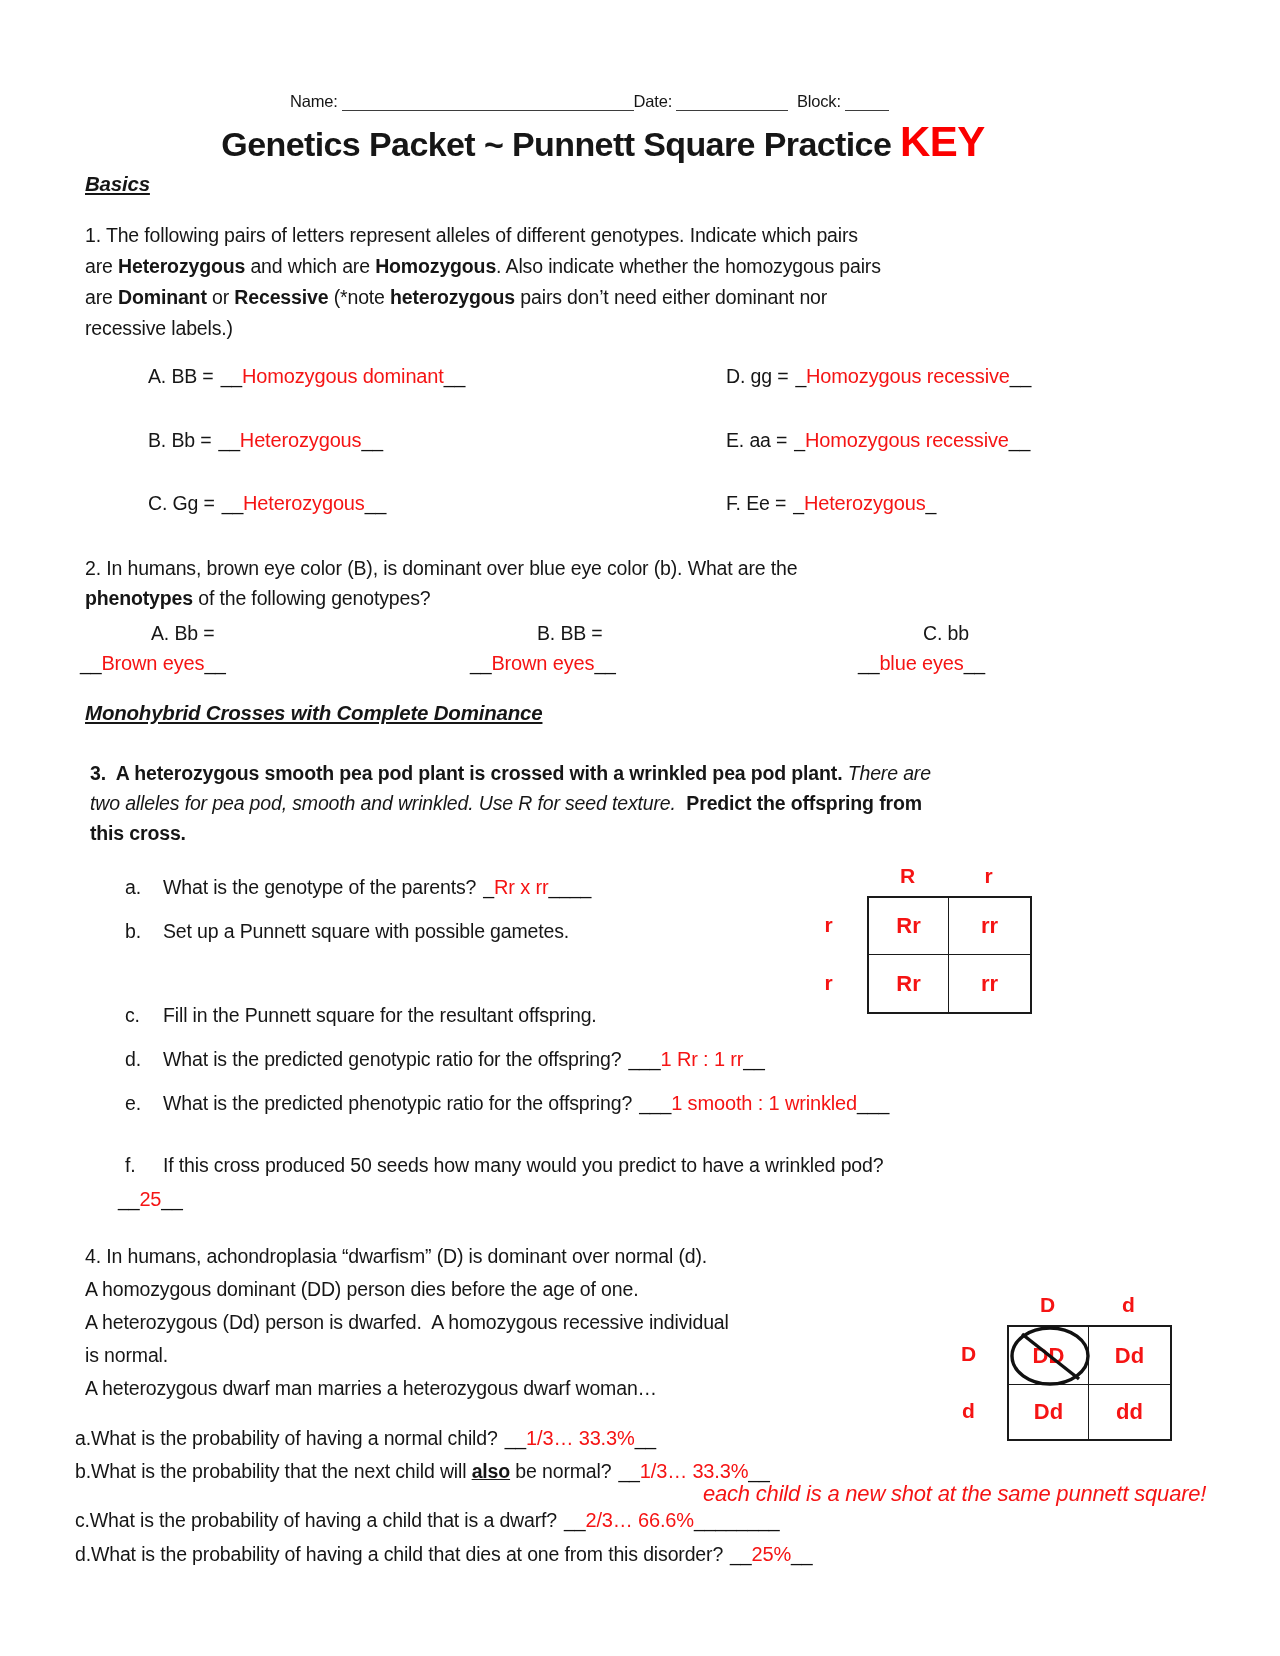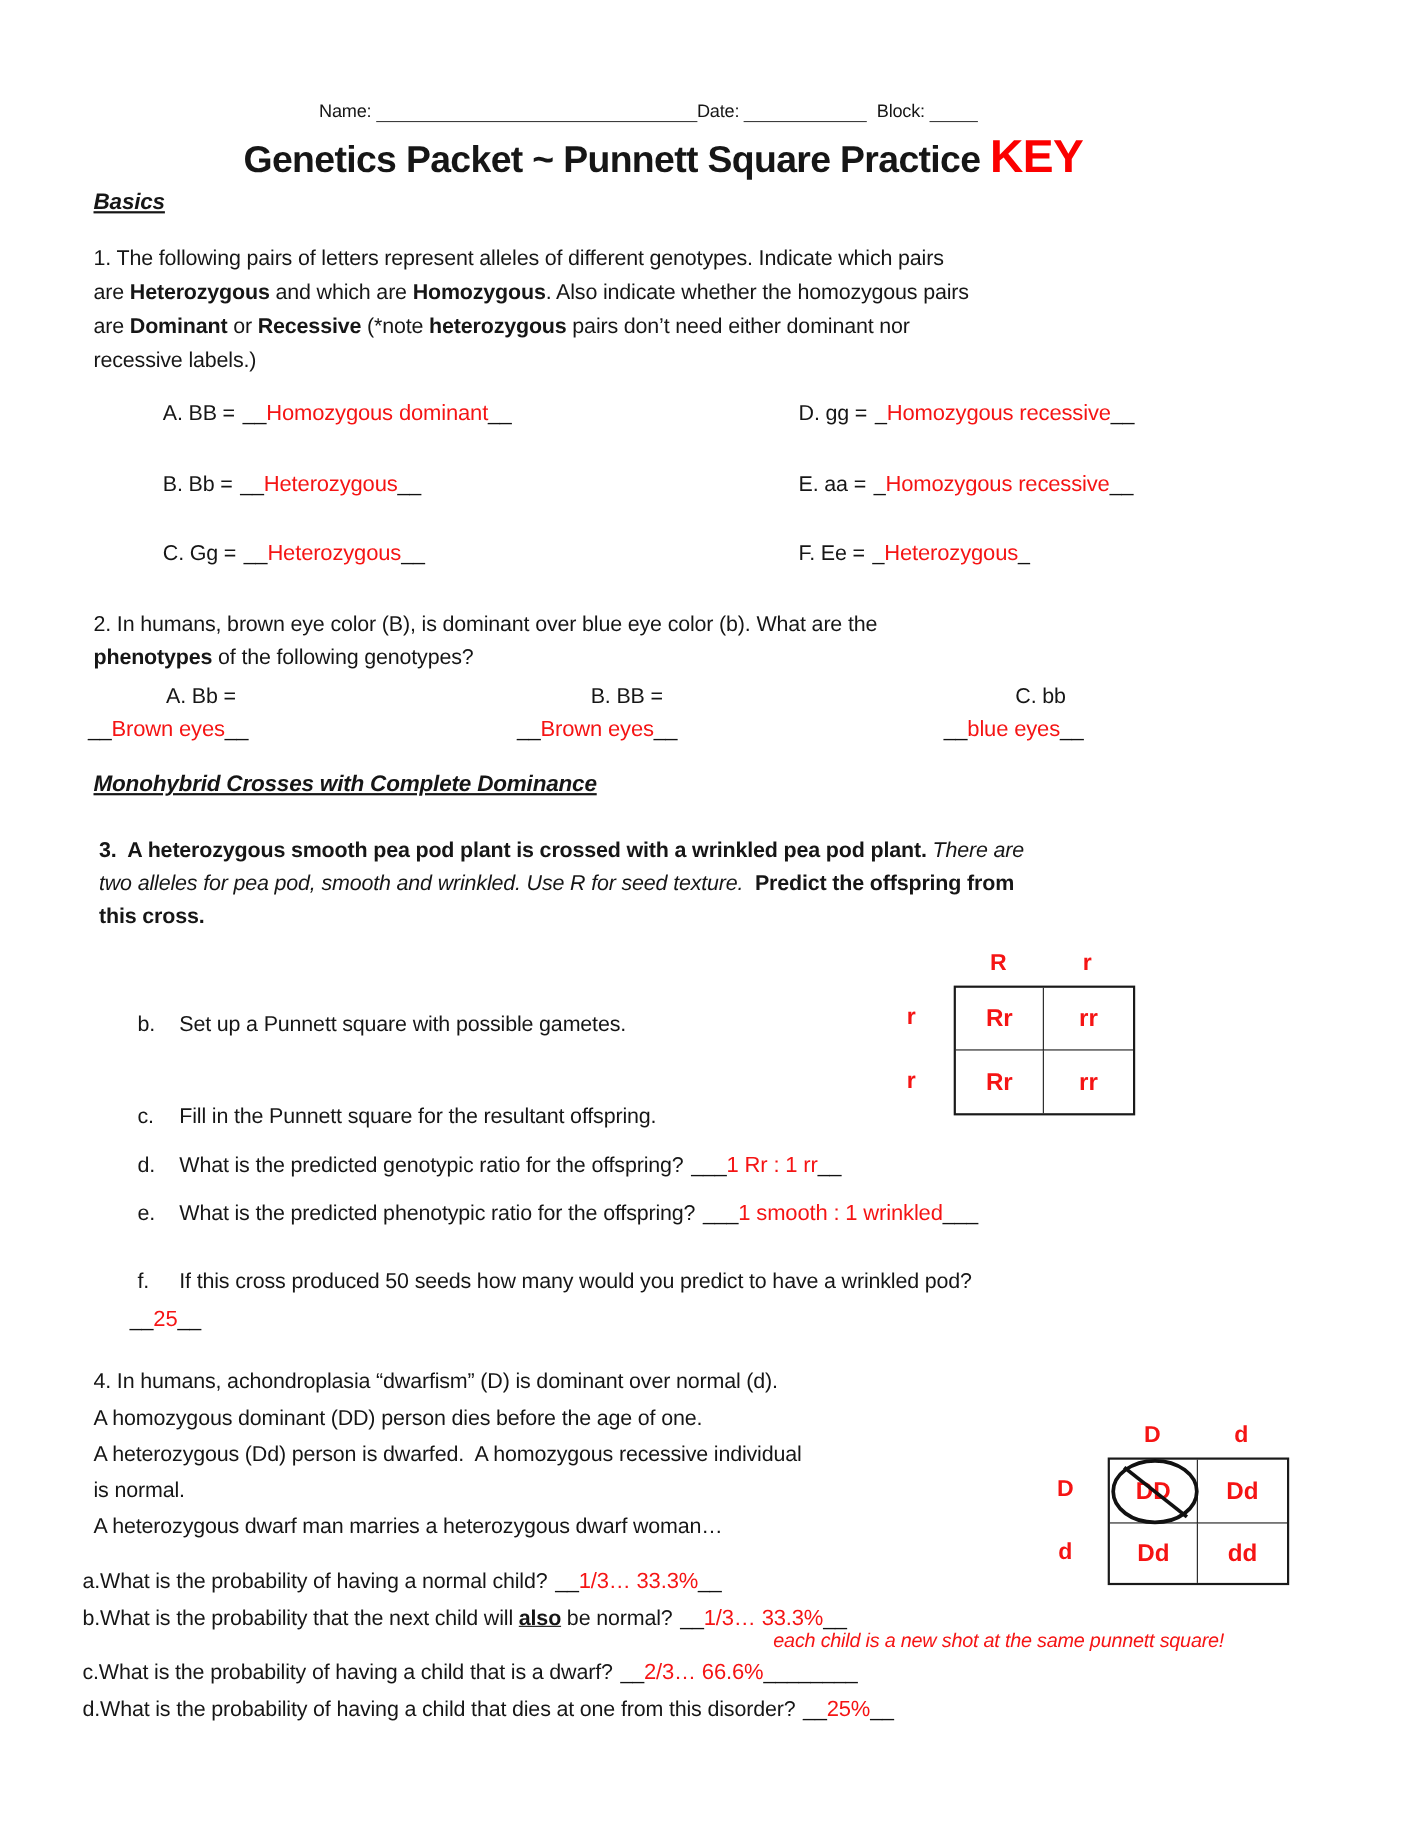--- a/index.html
+++ b/index.html
@@ -38,21 +38,21 @@
   .ansrow{width:100%;height:30px;padding-left:10px;}
   .ansrow .col1{position:absolute;left:148px;white-space:nowrap;}
   .ansrow .col2{position:absolute;left:726px;white-space:nowrap;}
   
   .q2labels span{position:absolute;white-space:nowrap;}
   .q2answers span.cell{position:absolute;white-space:nowrap;}
   
   .qitem{left:125px;white-space:nowrap;}
   .qletter{display:inline-block;width:38px;}
   .q4item{left:75px;white-space:nowrap;text-align:right;}
-  .note{font-size:18px;font-style:italic;color:var(--red);letter-spacing:-0.2px;white-space:nowrap;}
+  .note{font-size:22px;font-style:italic;color:var(--red);letter-spacing:-0.2px;white-space:nowrap;}
   
   .psq{position:absolute;}
   .psq-colheads{display:flex;}
   .psq-colheads span{display:inline-block;text-align:center;color:var(--red);
         font-weight:bold;font-size:21px;}
   .psq-body{display:flex;}
   .psq-rowheads{display:flex;flex-direction:column;}
   .psq-rowheads span{display:flex;align-items:center;justify-content:center;
         color:var(--red);font-weight:bold;font-size:21px;}
   .psq-table{display:grid;border:2.5px solid #1a1a1a;background:#fff;}
@@ -134,20 +134,23 @@
   </div>
 
   <div class="abs heading" style="left:85px;top:701px;">Monohybrid Crosses with Complete Dominance</div>
 
   <div class="abs body-text" style="left:90px;top:758px;width:1000px;line-height:30px;">
     <div><span class="b">3.&nbsp; A heterozygous smooth pea pod plant is crossed with a wrinkled pea pod plant.</span><span class="i"> There are</span></div>
     <div><span class="i">two alleles for pea pod, smooth and wrinkled. Use R for seed texture.</span><span class="b">&nbsp; Predict the offspring from</span></div>
     <div><span class="b">this cross.</span></div>
   </div>
 
+  <div class="abs body-text qitem" style="top:872px;">
+    <span class="qletter">a.</span><span>What is the genotype of the parents?</span><span class="us us-pre">_</span><span class="ans">Rr x rr</span><span class="us">____</span>
+  </div>
   <div class="abs body-text qitem" style="top:1000px;">
     <span class="qletter">c.</span><span>Fill in the Punnett square for the resultant offspring.</span>
   </div>
   <div class="abs body-text qitem" style="top:916px;">
     <span class="qletter">b.</span><span>Set up a Punnett square with possible gametes.</span>
   </div>
   <div class="abs body-text qitem" style="top:1044px;">
     <span class="qletter">d.</span><span>What is the predicted genotypic ratio for the offspring?</span><span class="us us-pre">___</span><span class="ans">1 Rr : 1 rr</span><span class="us">__</span>
   </div>
   <div class="abs body-text qitem" style="top:1088px;">

